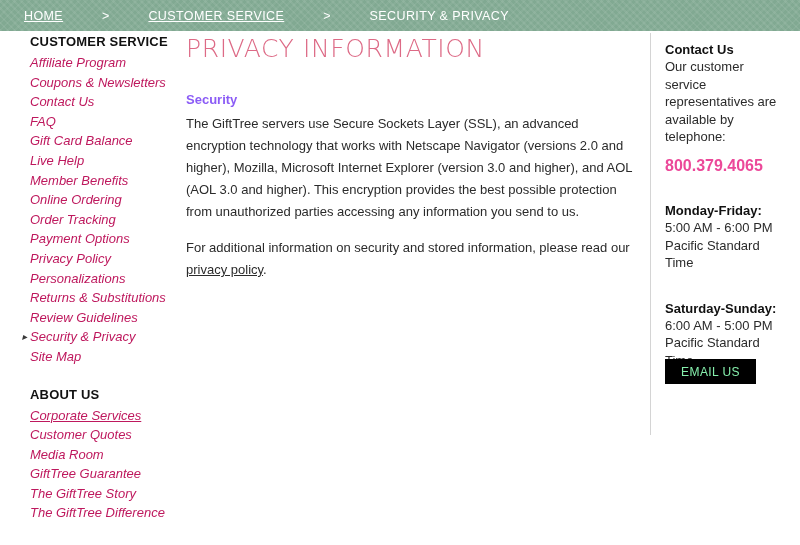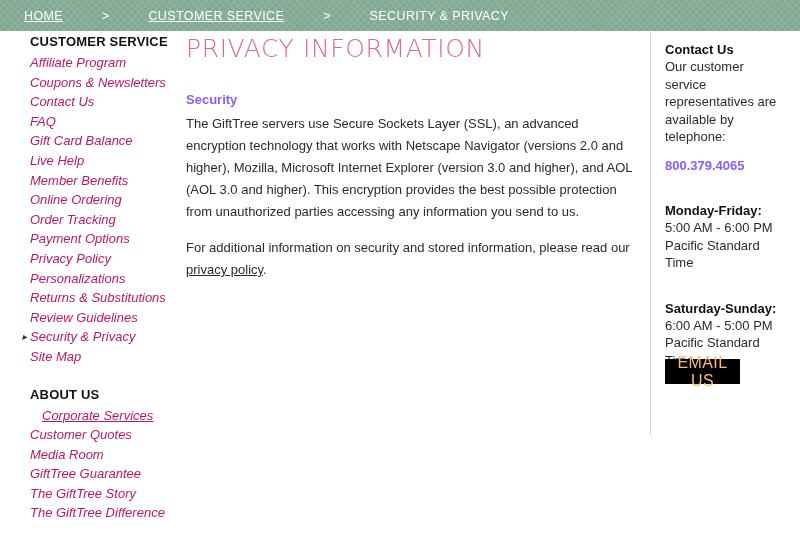--- a/index.html
+++ b/index.html
@@ -73,21 +73,20 @@
     font-size: 13px;
     line-height: 19.6px;
     color: #be185d;
     white-space: nowrap;
     position: relative;
     cursor: pointer;
     font-style: italic;
   }
   .nav-item.underlined {
     text-decoration: underline;
-    margin-left: 12px;
   }
   .nav-item.current::before {
     content: "\25B8";
     position: absolute;
     left: -8px;
     top: 0;
     font-size: 10px;
     color: #3a3a3a;
   }
   #about-block { margin-top: 20px; }
@@ -151,36 +150,36 @@
     line-height: 17px;
     margin: 0;
   }
   .rs-text {
     font-size: 13px;
     line-height: 17.6px;
     color: #2b2b2b;
     margin: 0;
   }
   .rs-phone {
-    font-size: 13px;
-    font-weight: bold;
-    color: #8b5cf6;
+    font-size: 16px;
+    font-weight: bold;
+    color: #ec4899;
     line-height: 17px;
     margin: 11px 0 0 0;
   }
   .rs-hours-block { margin-top: 28px; }
   #email-us-button {
     position: absolute;
     left: 665px;
     top: 359px;
-    width: 75px;
+    width: 91px;
     height: 25px;
     background: #000000;
-    color: #fdba74;
-    font-size: 16px;
+    color: #86efac;
+    font-size: 12px;
     letter-spacing: 0.4px;
     display: flex;
     align-items: center;
     justify-content: center;
     border: 0;
     cursor: pointer;
     font-family: "Liberation Sans", sans-serif;
   }
 </style>
 </head>

